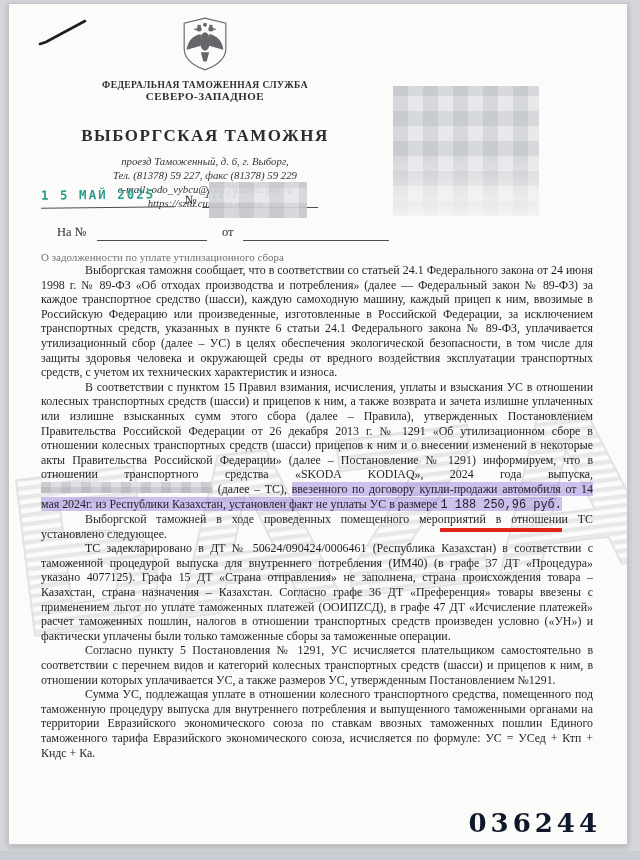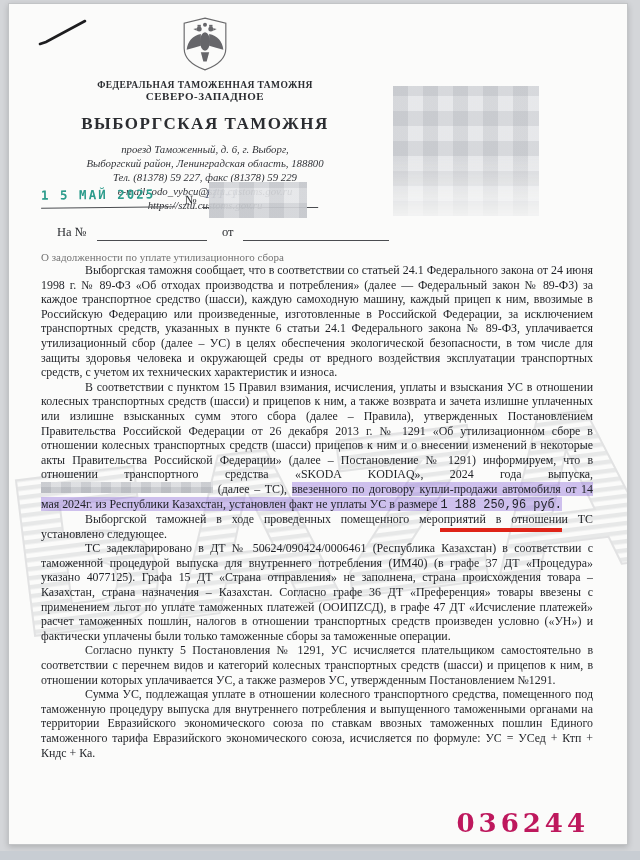--- a/index.html
+++ b/index.html
@@ -20,21 +20,21 @@
   }
   
   .header {
     position:absolute; top:12px; left:10px; width:372px;
     text-align:center; color:#2b2d31; z-index:2;
   }
   .emblem { display:inline-block; margin-bottom:4px; }
   .agency1 { font-size:9.5px; font-weight:bold; letter-spacing:.4px; }
   .agency2, .agency3 { font-size:11px; font-weight:bold; letter-spacing:.5px; }
   .office {
-    margin-top:12px; font-size:17px; font-weight:bold; letter-spacing:1.5px;
+    margin-top:24px; font-size:17px; font-weight:bold; letter-spacing:1.5px;
   }
   .addr { margin-top:8px; font-size:10.8px; line-height:14px; color:#33353a;font-style:italic; }
   
   .pen-mark { position:absolute; left:28px; top:12px; z-index:3; }
   
   .mosaic {
     background-image:
       repeating-linear-gradient(0deg, rgba(110,115,125,.16) 0 15px, rgba(110,115,125,.03) 15px 30px),
       repeating-linear-gradient(90deg, rgba(110,115,125,.15) 0 15px, rgba(110,115,125,.02) 15px 30px);
     background-color:rgba(235,236,238,.9);
@@ -83,23 +83,23 @@
     position:absolute; left:32px; top:259px; width:552px; z-index:2;
     font-size:11.9px; line-height:14.6px; text-align:justify; color:#1f2126;
   }
   .letter-body p { text-indent:44px; }
   .hl { background:rgba(142,110,219,.42); box-decoration-break:clone; }
   .red-underline { border-bottom:4px solid #df2418; padding-bottom:16px;font-family:Liberation Mono, monospace; }
   
   .watermark { position:absolute; left:0; top:310px; z-index:1; pointer-events:none; }
   
   .scan-number {
-    position:absolute; right:38px; bottom:6px; z-index:3;
+    position:absolute; right:26px; bottom:6px; z-index:3;
     font-family:"DejaVu Serif", serif; font-weight:bold;
-    font-size:26px; letter-spacing:4px; color:#be185d;
+    font-size:26px; letter-spacing:4px; color:#0f172a;
   }
   .bottom-strip { position:absolute; left:0; right:0; bottom:0; height:9px; background:#c8cdd3; }
 </style>
 </head>
 <body>
 
 <div class="page">
 
   <div class="pen-mark">
     <svg width="54" height="32" viewBox="0 0 54 32">
@@ -134,26 +134,25 @@
           <path d="M40 14 L44 15 L40 17 Z"></path>
           <ellipse cx="30" cy="30" rx="6" ry="11"></ellipse>
           <path d="M25 21 Q10 24 8 40 Q17 37 25 35 Z"></path>
           <path d="M35 21 Q50 24 52 40 Q43 37 35 35 Z"></path>
           <path d="M25 43 L35 43 L32 54 L28 54 Z"></path>
           <rect x="21" y="10" width="4" height="2.4"></rect>
           <rect x="35" y="10" width="4" height="2.4"></rect>
         </g>
       </svg>
     </span>
-    <div class="agency1">ФЕДЕРАЛЬНАЯ ТАМОЖЕННАЯ ТАМОЖНЯ</div>
+    <div class="agency1">ФЕДЕРАЛЬНАЯ ТАМОЖЕННАЯ СЛУЖБА</div>
     <div class="agency2">СЕВЕРО-ЗАПАДНОЕ</div>
     <div class="office">ВЫБОРГСКАЯ ТАМОЖНЯ</div>
     <div class="addr">
       <div>проезд Таможенный, д. 6, г. Выборг,</div>
-      <div>Выборгский район, Ленинградская область, 188800</div>
       <div>Тел. (81378) 59 227, факс (81378) 59 229</div>
       <div>e-mail: odo_vybcu@sztu.customs.gov.ru</div>
       <div>https://sztu.customs.gov.ru</div>
     </div>
   </div>
 
   <div class="ref">
     <div class="stamp">1 5 МАЙ 2025</div>
     <div class="num-label">№</div>
     <div class="outnum">111-1</div>

